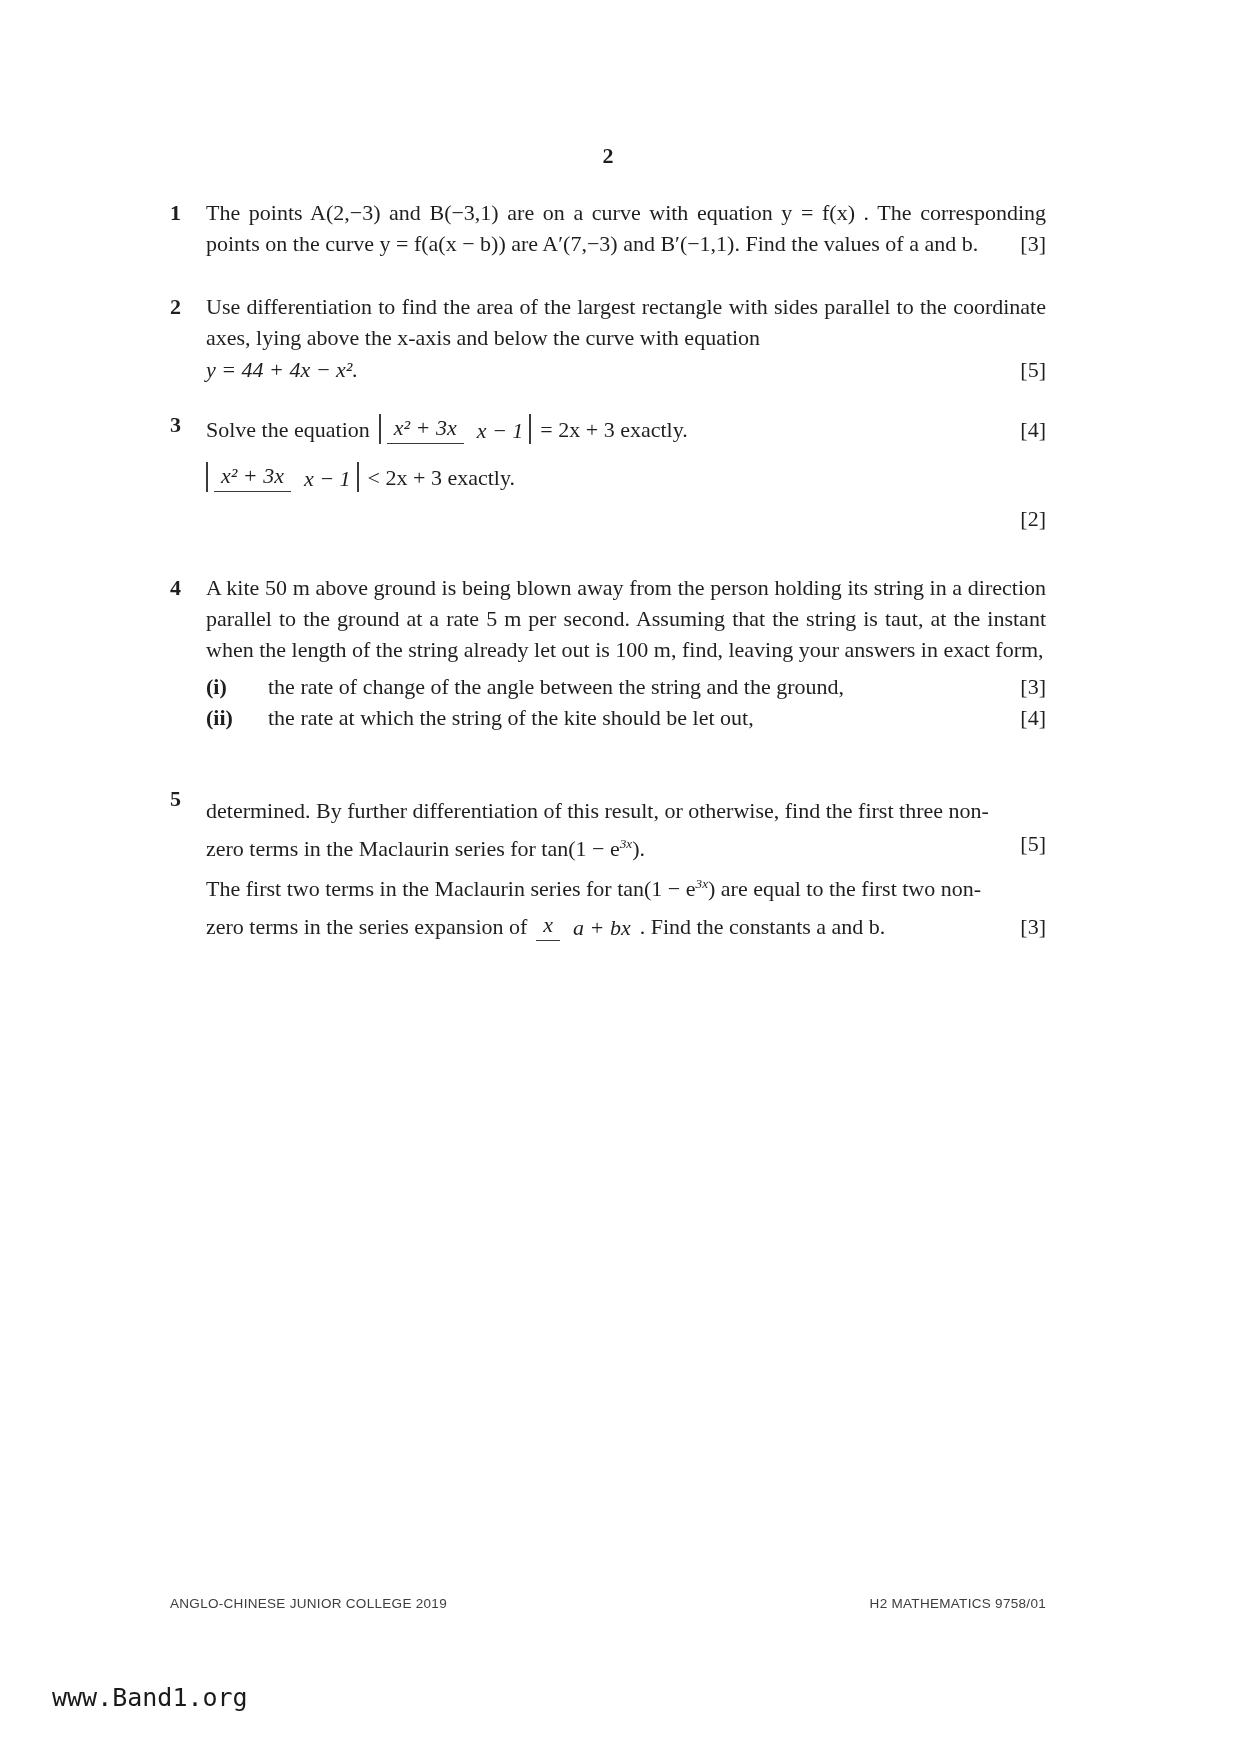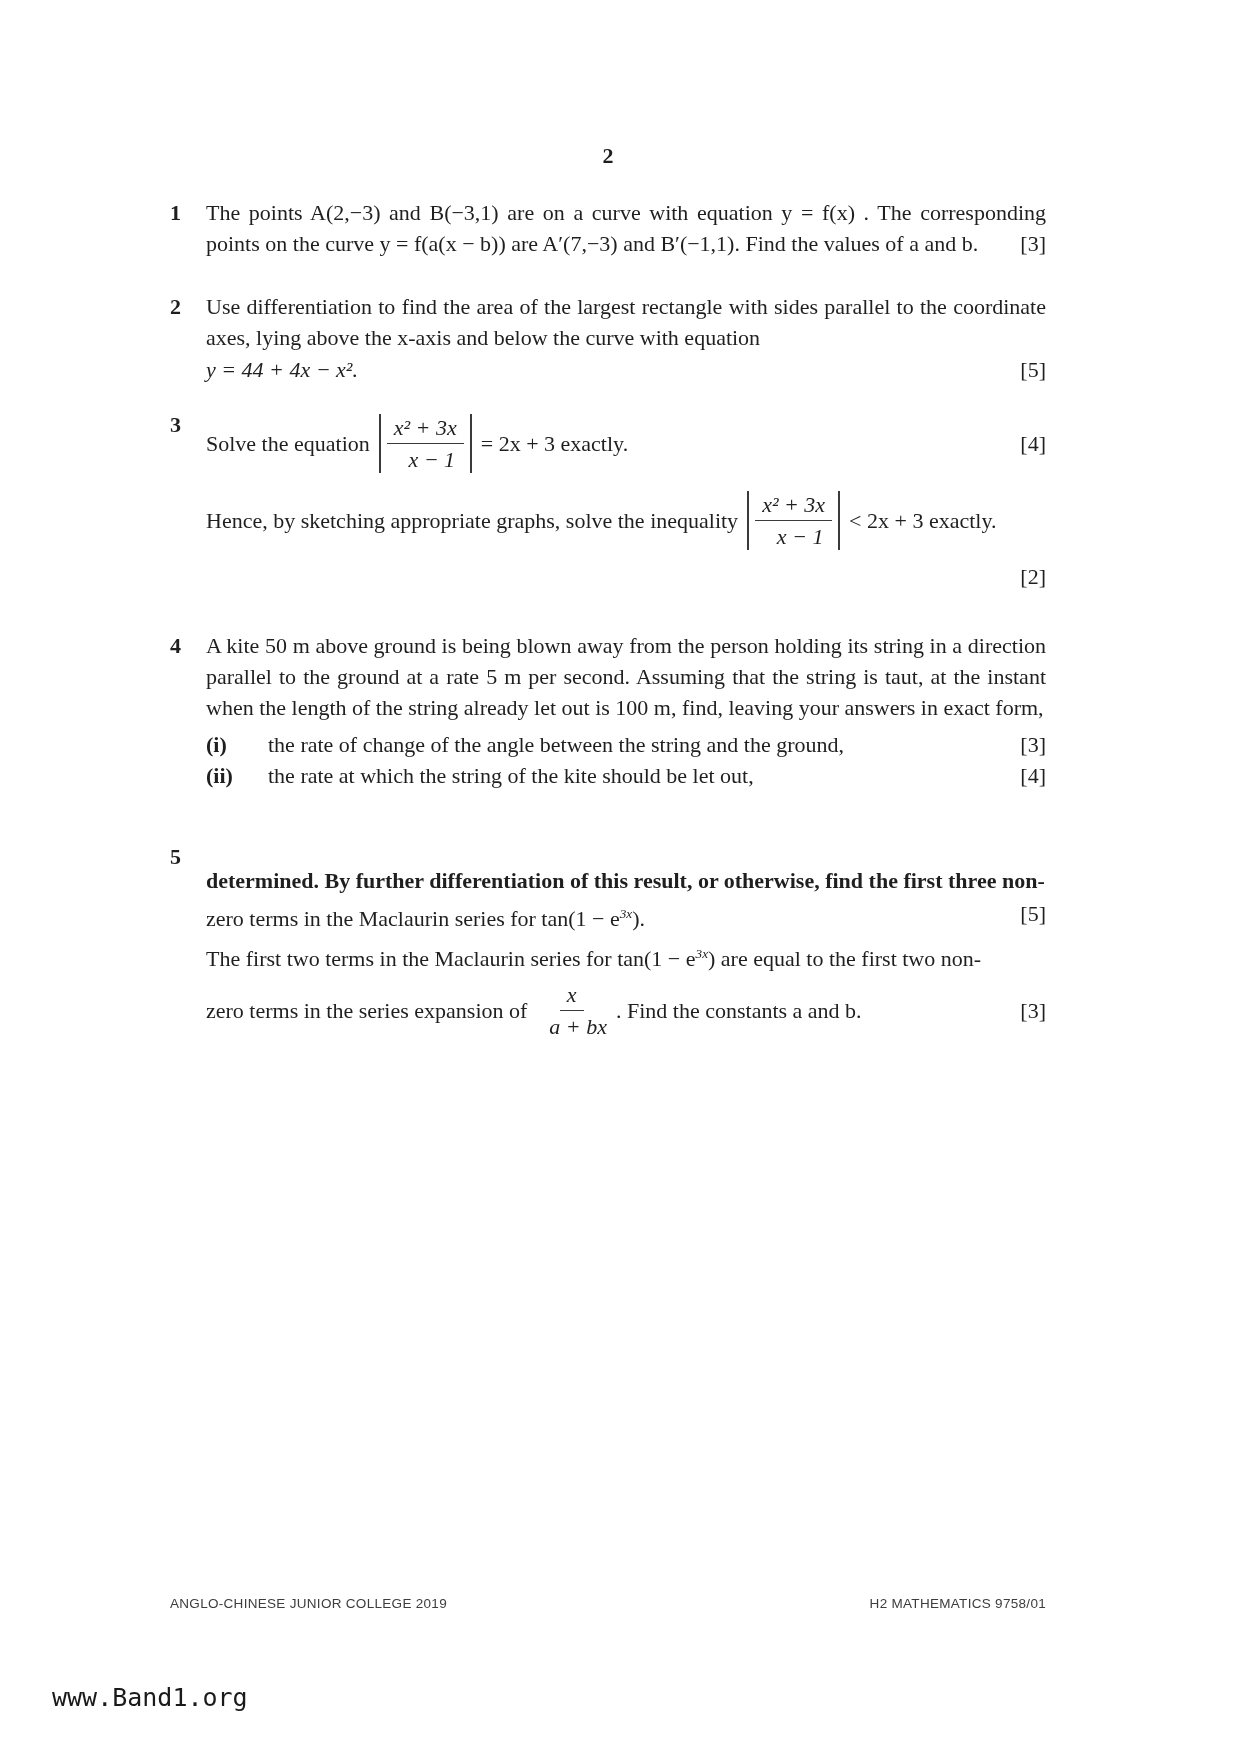--- a/index.html
+++ b/index.html
@@ -34,44 +34,44 @@
   .qbody { position: relative; }
   .qtext { text-align: justify; }
   .marks { white-space: nowrap; }
   .marks-abs { position: absolute; right: 0; bottom: 0; }
   .eqrow { display: flex; align-items: baseline; margin-top: 1px; }
   .eqrow .marks, .mrow .marks { margin-left: auto; }
   .mrow { display: flex; align-items: center; gap: 9px; }
   .math { font-style: italic; }
   .frac {
     display: inline-flex;
-    flex-direction: column;
+    flex-direction: row;
     align-items: center;
-    text-align: left;
+    text-align: center;
     font-style: italic;
     line-height: 27px;
   }
   .frac .num { padding: 0 7px 2px 7px; border-bottom: 1.6px solid #3a3a3a; }
   .frac .den { padding-top: 2px; margin-left: 13px; }
   .absf { display: inline-flex; align-items: stretch; padding: 5px 0; }
   .absf .vbar { width: 2px; background: #3a3a3a; }
   .absf .frac { margin: 0 6px; }
   sup.s { font-size: 0.6em; font-style: italic; }
   .fr { float: right; }
   .rightline { text-align: right; margin-top: 6px; }
   .items { margin-top: 6px; }
   .item { display: flex; align-items: baseline; }
   .item .ilabel { width: 62px; font-weight: bold; flex: none; }
   .m-t26 { margin-top: 26px; }
   .m-t32 { margin-top: 32px; }
   .m-t24 { margin-top: 24px; }
   .m-t8  { margin-top: 8px; }
   .m-t38 { margin-top: 38px; }
   .m-t50 { margin-top: 50px; }
-  .m-t12 { margin-top: 24px; font-weight: bold; }
+  .m-t12 { margin-top: 12px; }
   .m-t2  { margin-top: 2px; }
   .m-t10 { margin-top: 4px; }
   .m-t6  { margin-top: 6px; }
   .footer {
     position: absolute;
     left: 170px;
     top: 1588px;
     width: 876px;
     display: flex;
     font-family: "Liberation Sans", "DejaVu Sans", sans-serif;
@@ -127,21 +127,20 @@
             <span class="frac">
               <span class="num">x² + 3x</span>
               <span class="den">x − 1</span>
             </span>
             <span class="vbar"></span>
           </span>
           <span>= 2x + 3 exactly.</span>
           <span class="marks">[4]</span>
         </div>
         <div class="mrow m-t8">
-          <span>Hence, by sketching appropriate graphs, solve the inequality</span>
           <span class="absf">
             <span class="vbar"></span>
             <span class="frac">
               <span class="num">x² + 3x</span>
               <span class="den">x − 1</span>
             </span>
             <span class="vbar"></span>
           </span>
           <span>&lt; 2x + 3 exactly.</span>
         </div>

